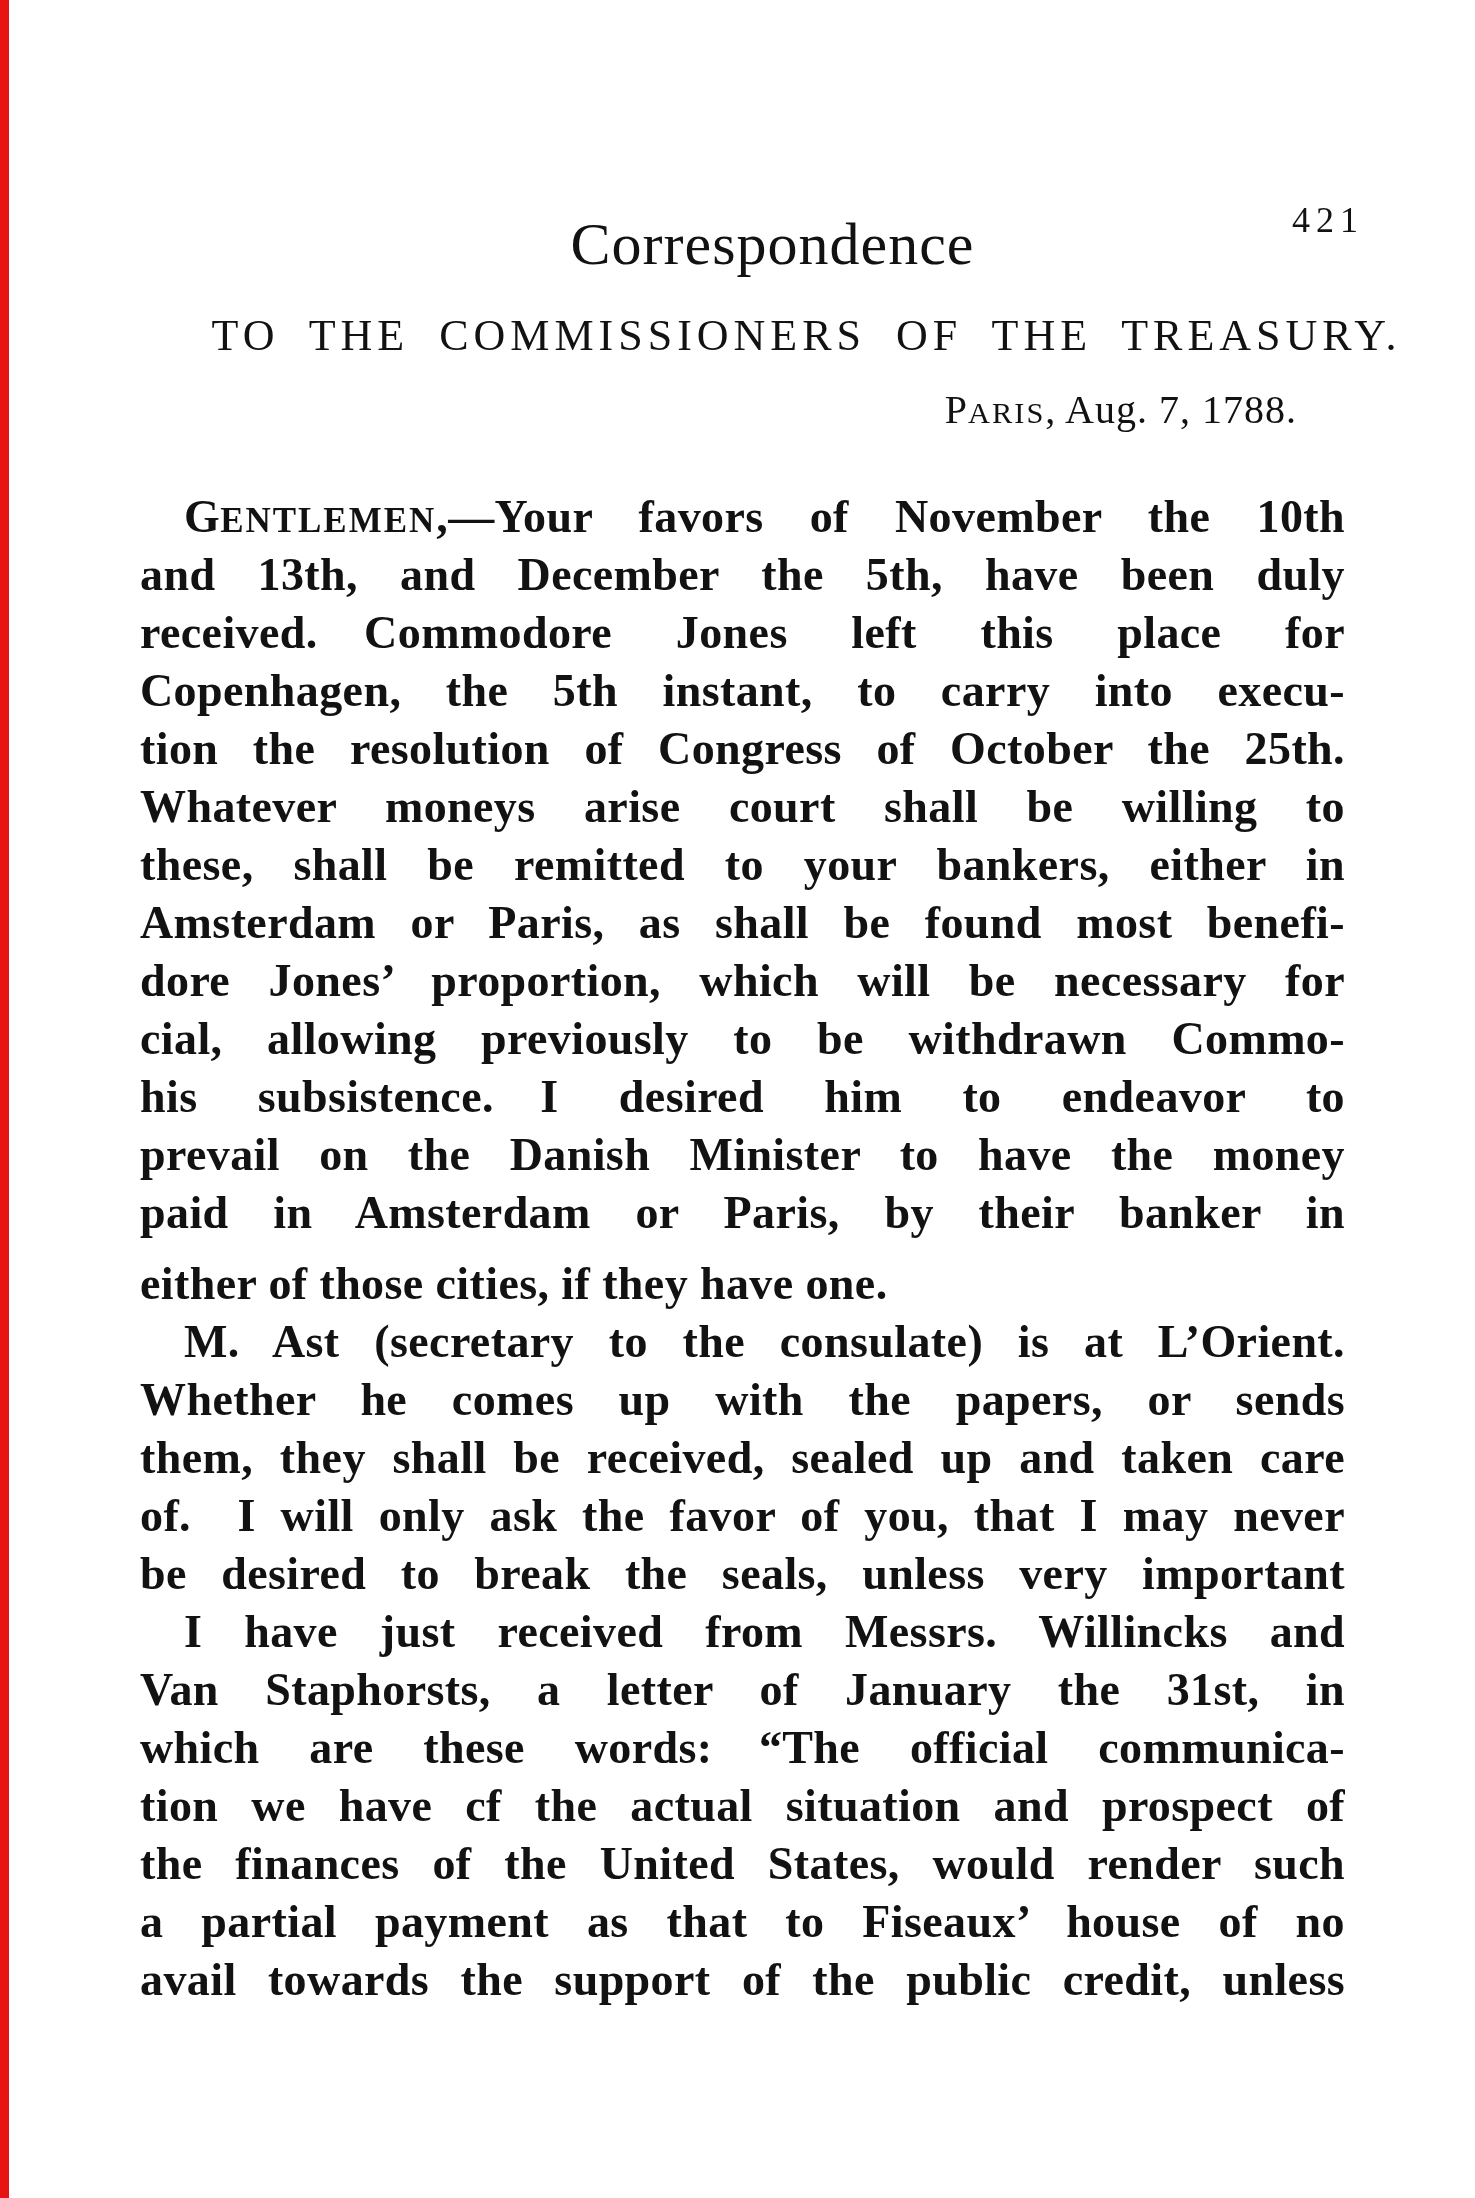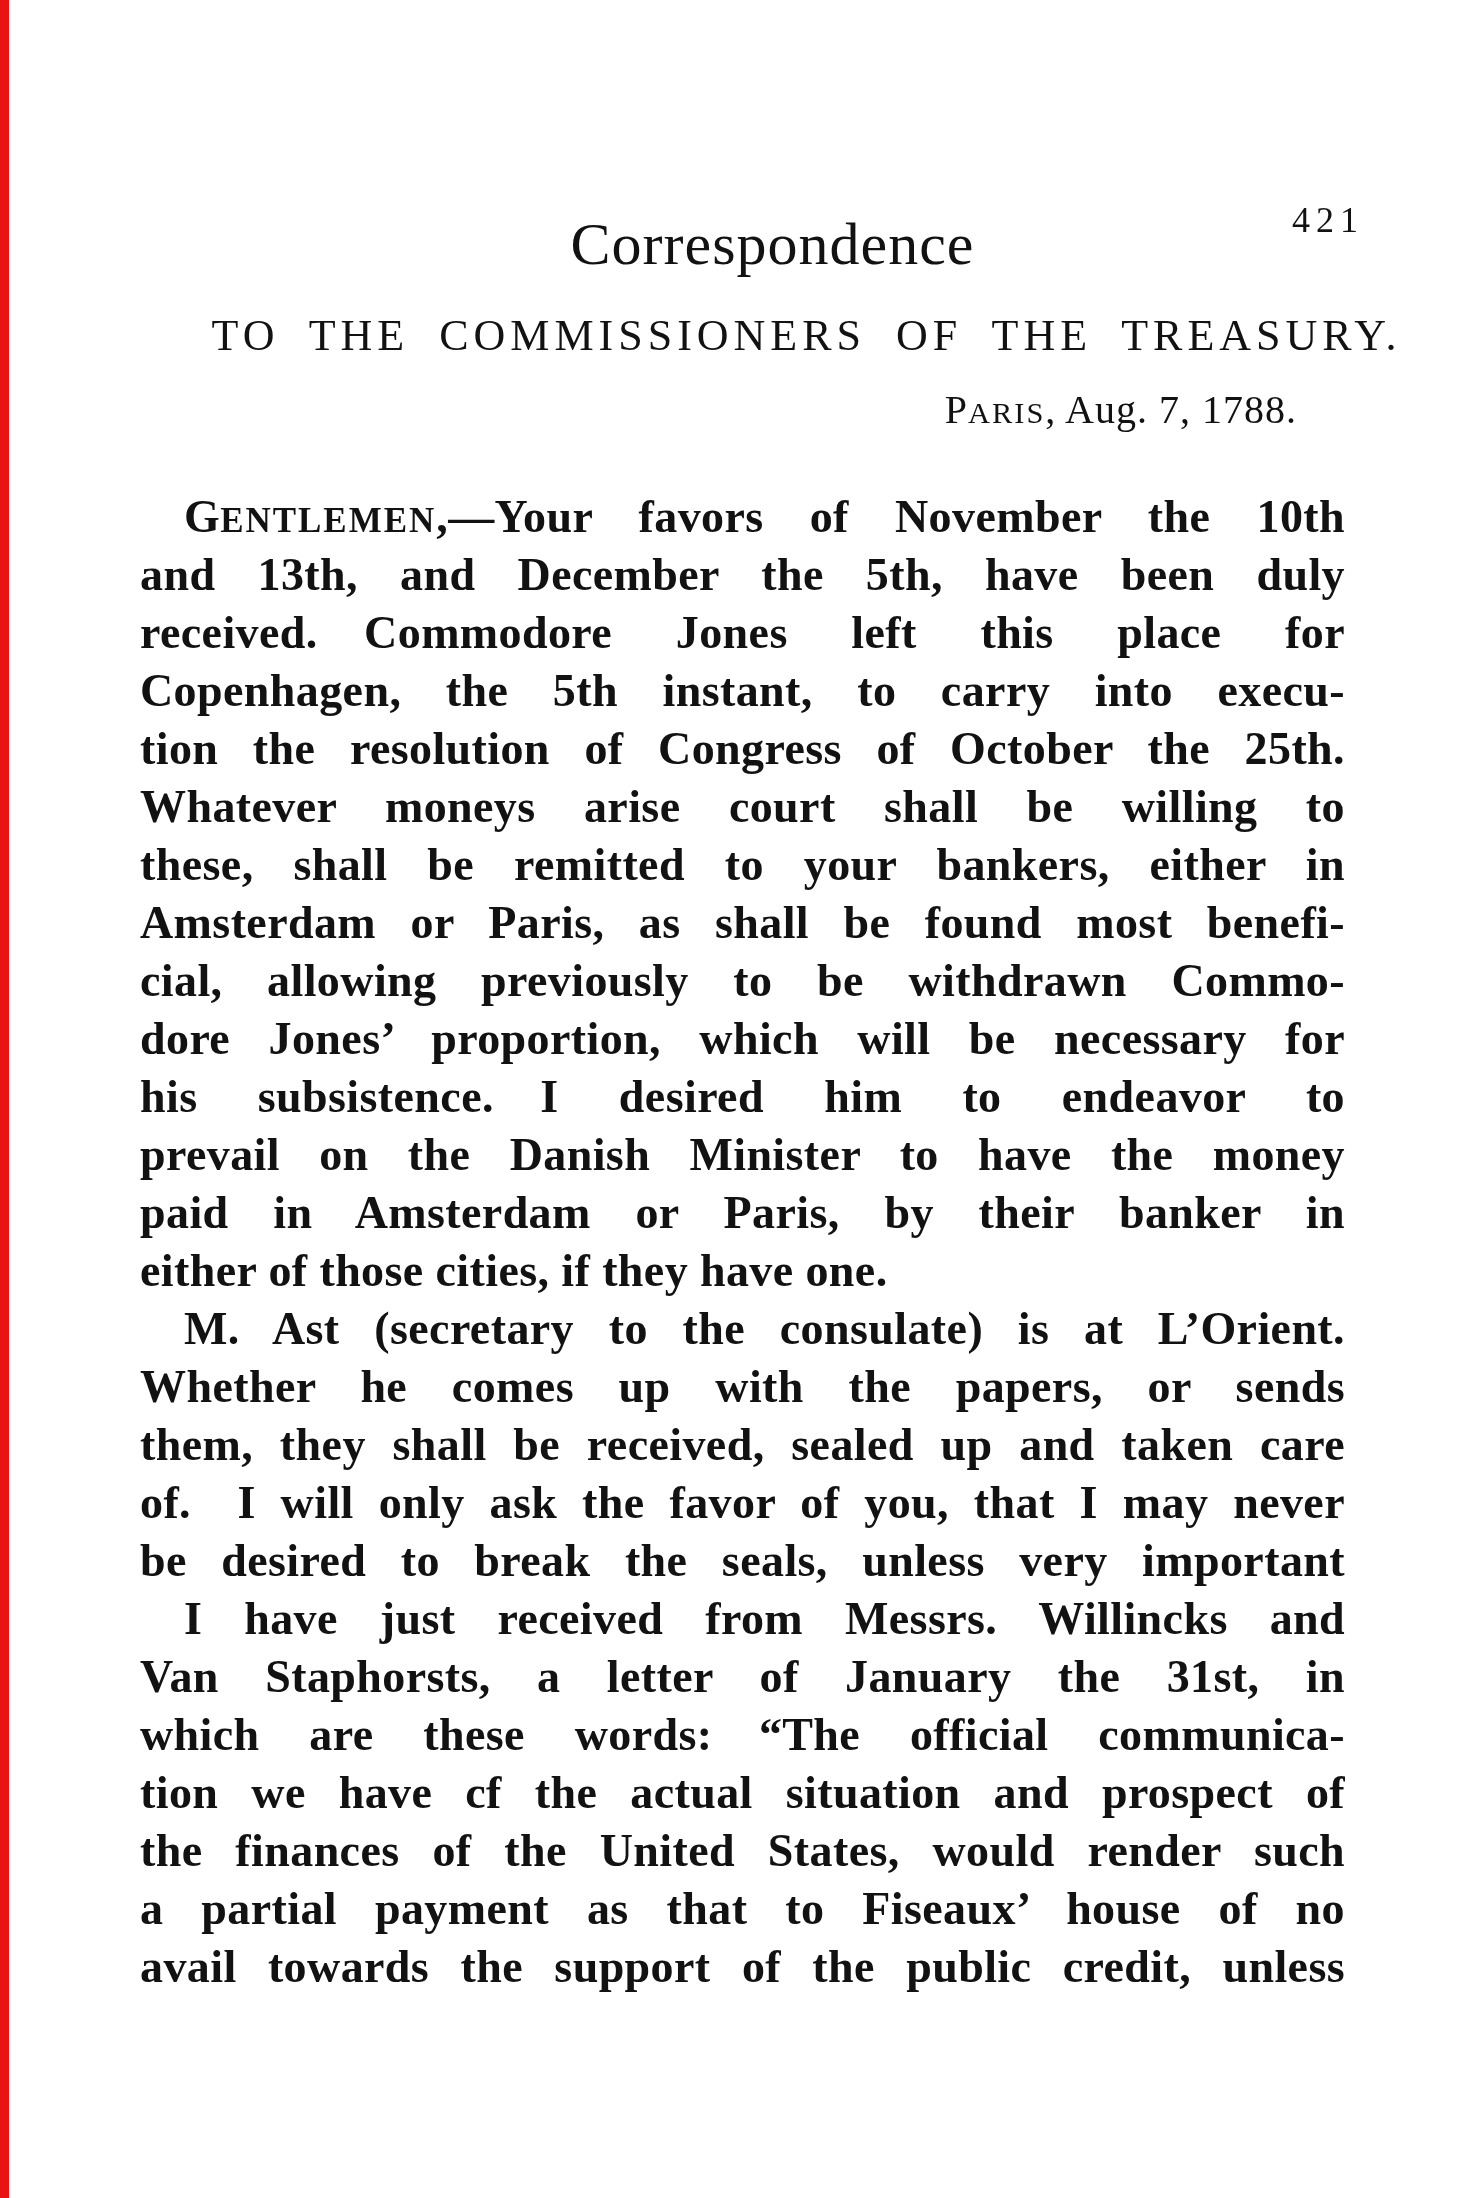--- a/index.html
+++ b/index.html
@@ -88,20 +88,21 @@
     height: 58px;
     line-height: 58px;
     text-align: justify;
     text-align-last: justify;
   }
   .line.indent {
     text-indent: 44px;
   }
   .line.last {
     text-align-last: left;
+    margin-top: 13px;
   }
   .lead-cap {
     
   }
   .lead-sc {
     font-size: 0.76em;
     letter-spacing: 2px;
   }
 </style>
 </head>
@@ -120,22 +121,22 @@
 <div class="letter-body">
     <div>
       <div class="line indent"><span class="lead-cap">G</span><span class="lead-sc">ENTLEMEN</span>,—Your favors of November the 10th</div>
       <div class="line">and 13th, and December the 5th, have been duly</div>
       <div class="line">received. Commodore Jones left this place for</div>
       <div class="line">Copenhagen, the 5th instant, to carry into execu-</div>
       <div class="line">tion the resolution of Congress of October the 25th.</div>
       <div class="line">Whatever moneys arise court shall be willing to</div>
       <div class="line">these, shall be remitted to your bankers, either in</div>
       <div class="line">Amsterdam or Paris, as shall be found most benefi-</div>
+      <div class="line">dore Jones’ proportion, which will be necessary for</div>
       <div class="line">cial, allowing previously to be withdrawn Commo-</div>
-      <div class="line">dore Jones’ proportion, which will be necessary for</div>
       <div class="line">his subsistence. I desired him to endeavor to</div>
       <div class="line">prevail on the Danish Minister to have the money</div>
       <div class="line">paid in Amsterdam or Paris, by their banker in</div>
       <div class="line last">either of those cities, if they have one.</div>
     </div>
     <div>
       <div class="line indent">M. Ast (secretary to the consulate) is at L’Orient.</div>
       <div class="line">Whether he comes up with the papers, or sends</div>
       <div class="line">them, they shall be received, sealed up and taken care</div>
       <div class="line">of. I will only ask the favor of you, that I may never</div>

